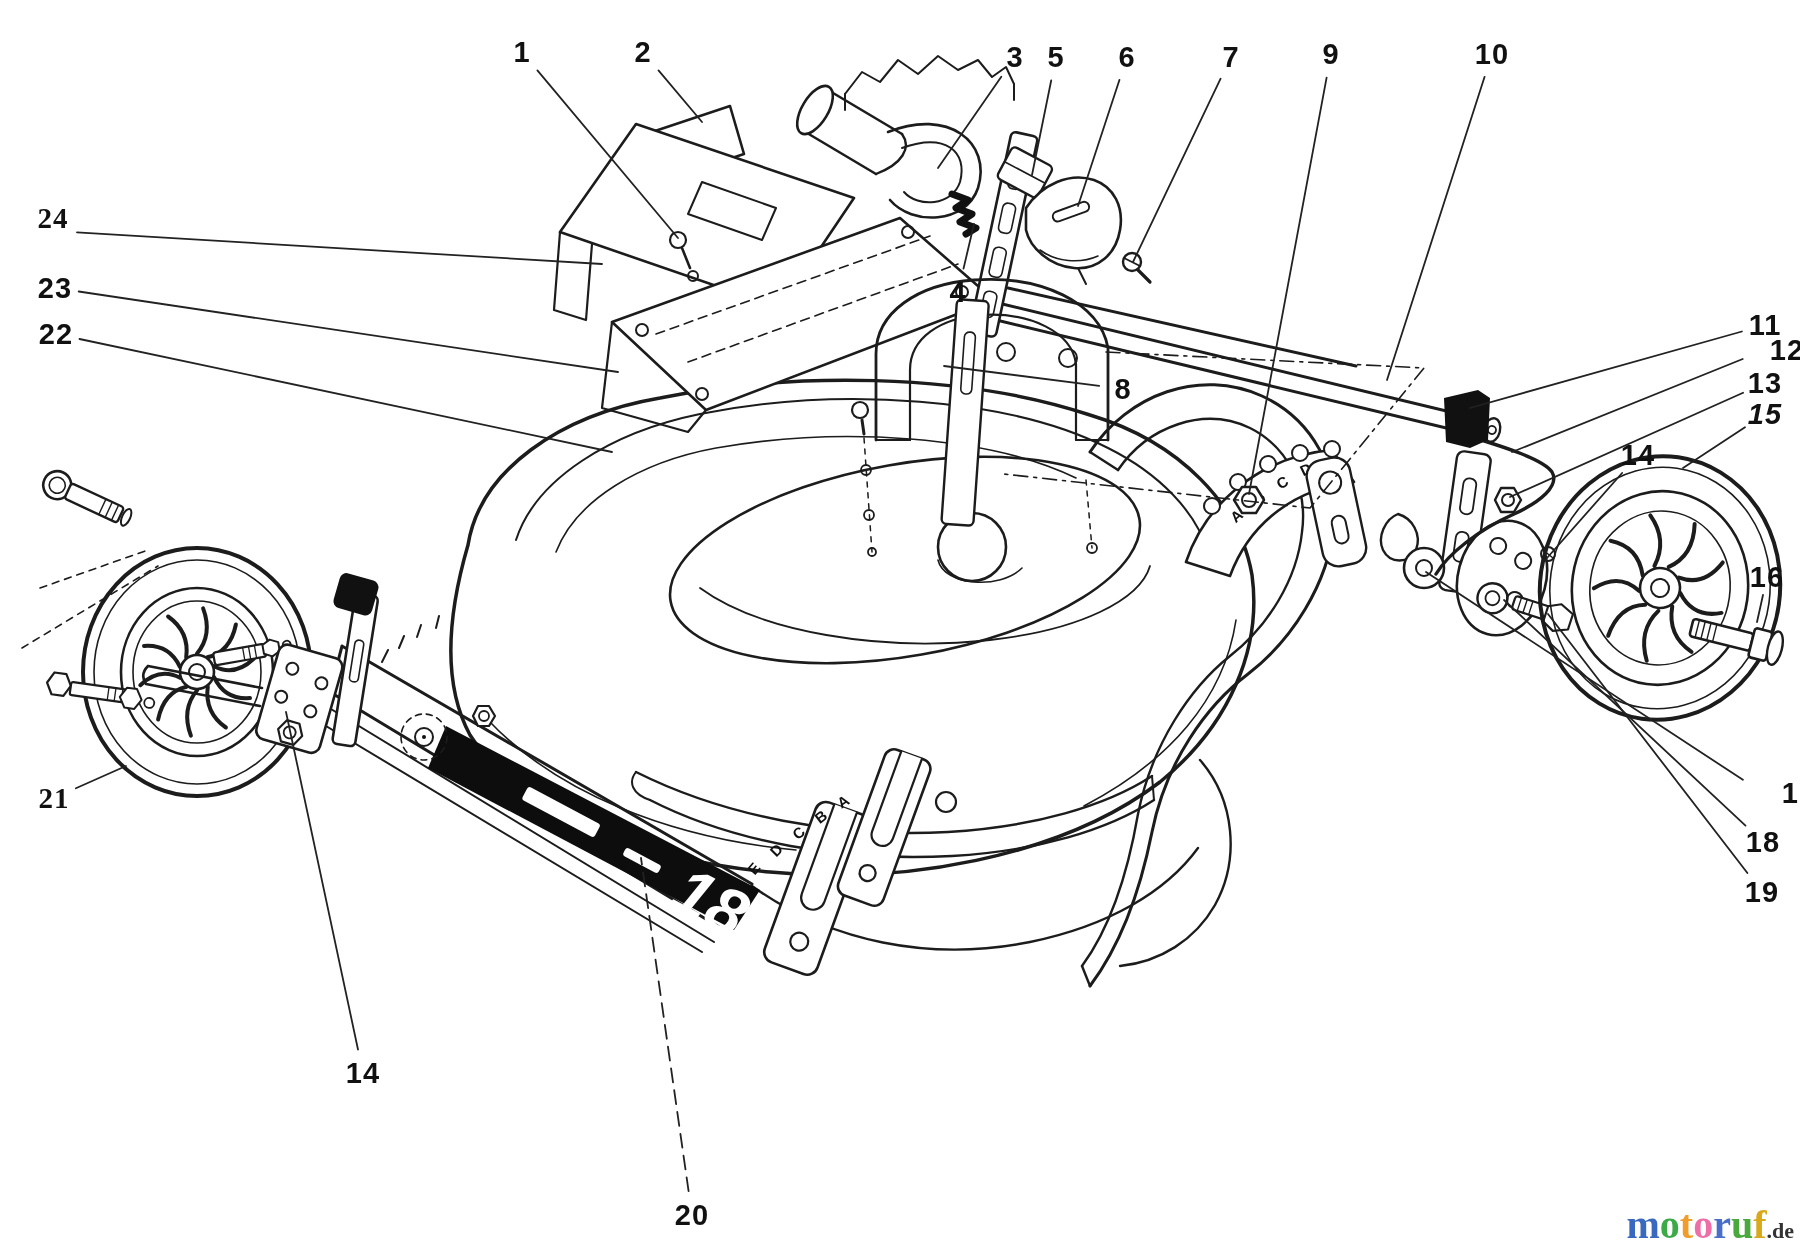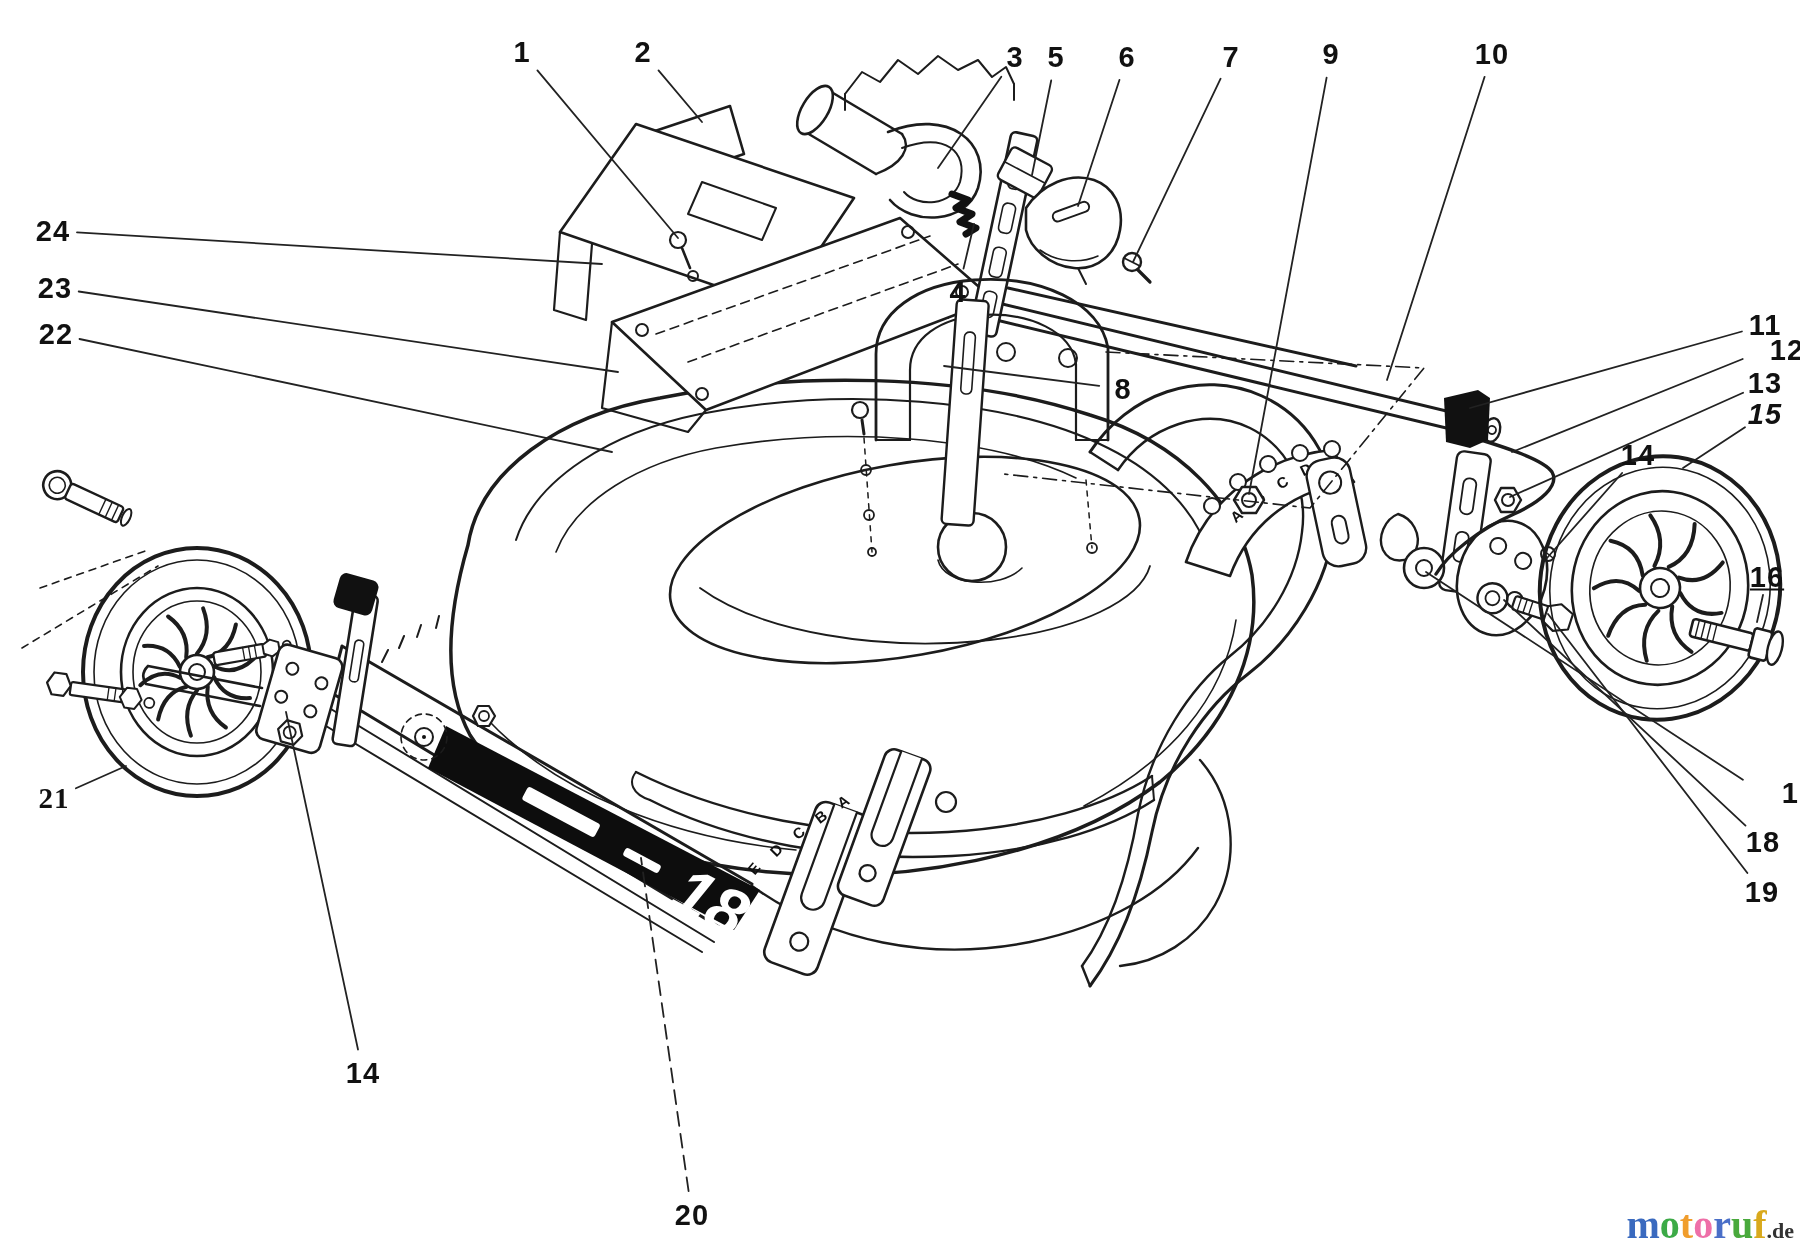--- a/index.html
+++ b/index.html
@@ -379,28 +379,28 @@
       <div class="callout" style="left: 1127px; top: 57px;">6</div>
       <div class="callout" style="left: 1231px; top: 57px;">7</div>
       <div class="callout" style="left: 1123px; top: 389px;">8</div>
       <div class="callout" style="left: 1331px; top: 54px;">9</div>
       <div class="callout" style="left: 1492px; top: 54px;">10</div>
       <div class="callout" style="left: 1765px; top: 325px;">11</div>
       <div class="callout" style="left: 1787px; top: 350px;">12</div>
       <div class="callout" style="left: 1765px; top: 383px;">13</div>
       <div class="callout" style="left: 1765px; top: 414px; font-style: italic;">15</div>
       <div class="callout" style="left: 1638px; top: 455px;">14</div>
-      <div class="callout" style="left: 1767px; top: 577px; text-decoration: underline;">16</div>
+      <div class="callout" style="left: 1767px; top: 577px;">16</div>
       <div class="callout" style="left: 1763px; top: 793px; margin-left: 36px;">17</div>
       <div class="callout" style="left: 1763px; top: 842px;">18</div>
       <div class="callout" style="left: 1762px; top: 892px;">19</div>
       <div class="callout" style="left: 692px; top: 1215px;">20</div>
       <div class="callout" style="left: 54px; top: 798px; font-family: Liberation Serif, serif;">21</div>
       <div class="callout" style="left: 56px; top: 334px;">22</div>
       <div class="callout" style="left: 55px; top: 288px;">23</div>
-      <div class="callout" style="left: 53px; top: 231px;">24</div>
+      <div class="callout" style="left: 53px; top: 218px; font-family: Liberation Serif, serif;">24</div>
       <div class="callout" style="left: 363px; top: 1073px;">14</div>
     </div>
 
 <div class="logo">
   <span id="logo-word"><span style="color: rgb(58, 106, 191);">m</span><span style="color: rgb(60, 170, 71);">o</span><span style="color: rgb(240, 157, 44);">t</span><span style="color: rgb(238, 111, 168);">o</span><span style="color: rgb(74, 111, 200);">r</span><span style="color: rgb(73, 169, 60);">u</span><span style="color: rgb(217, 169, 28);">f</span></span><span class="suffix" style="color: rgb(51, 51, 51);">.de</span>
 </div>
 </div>
 
 </body></html>

